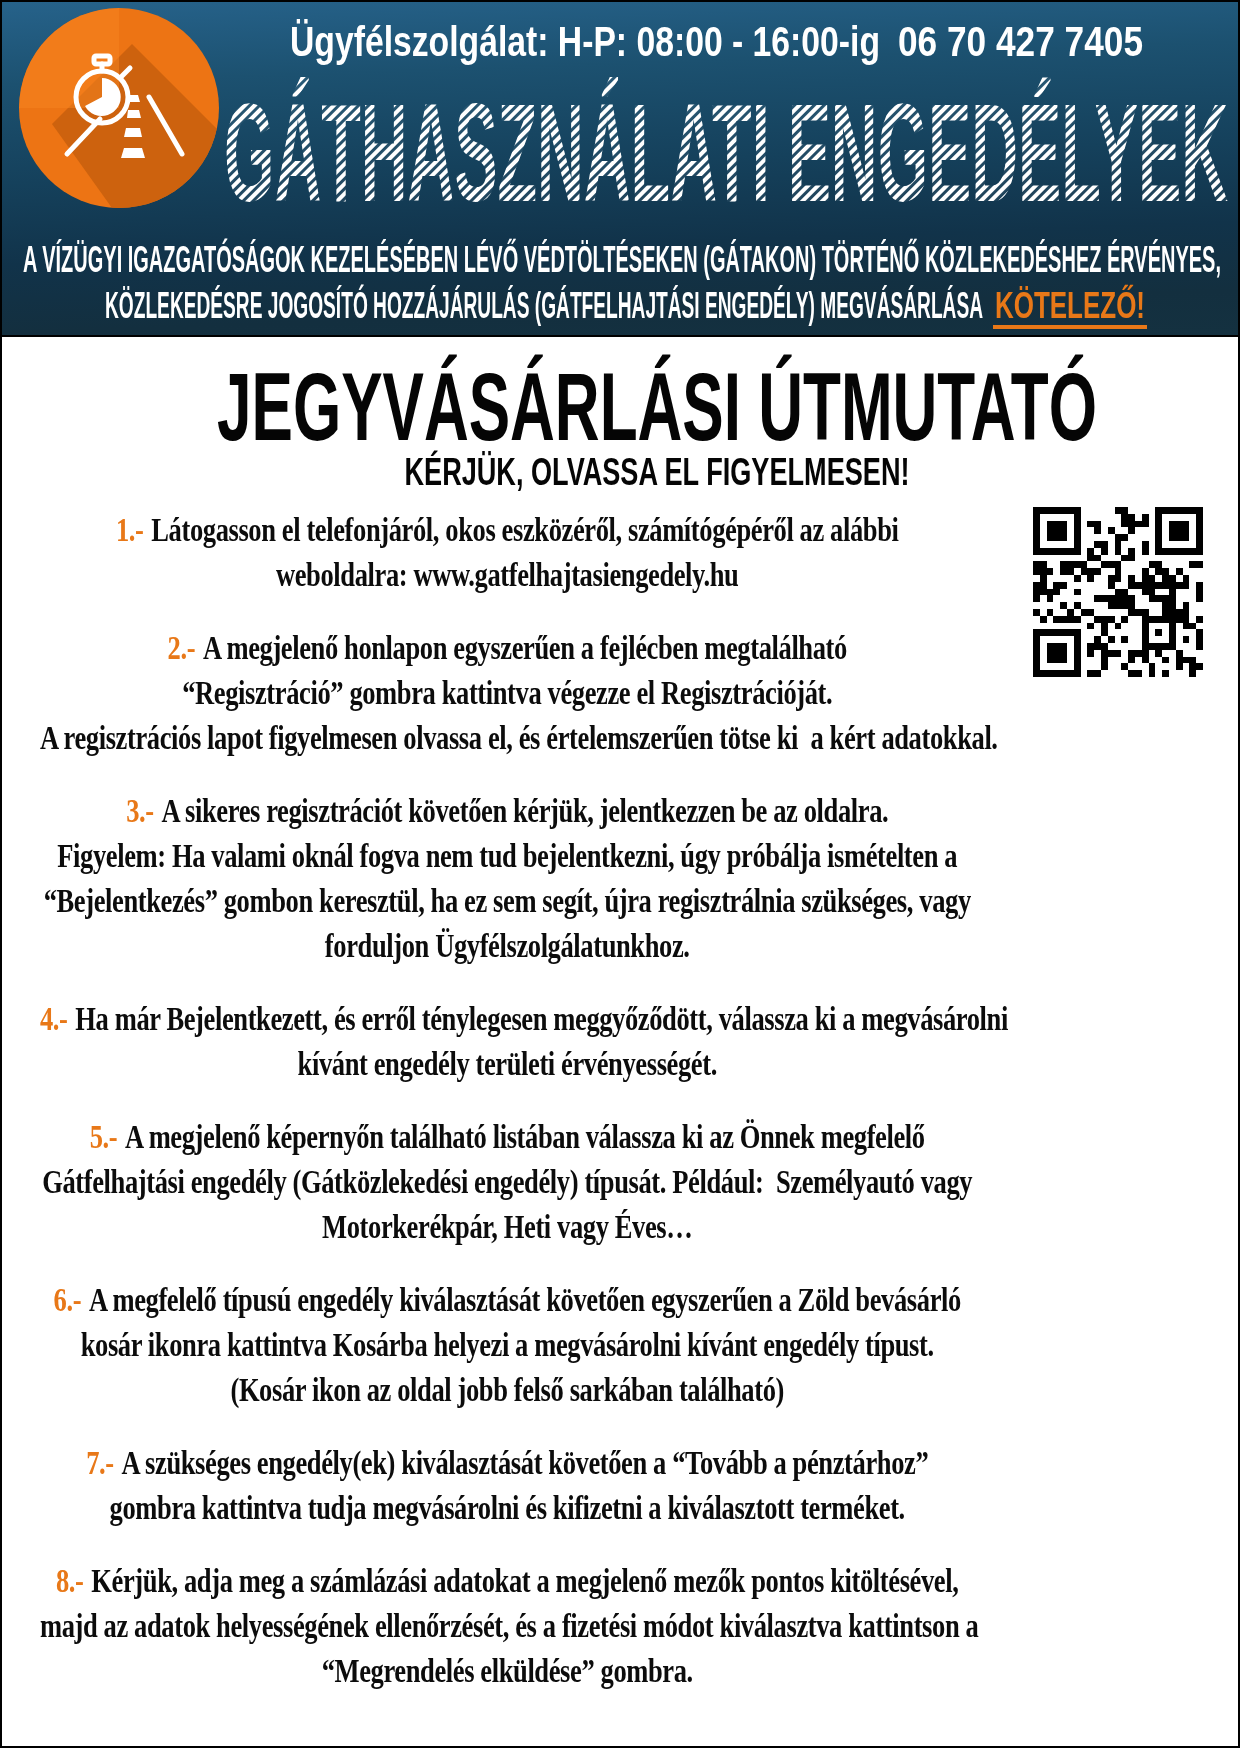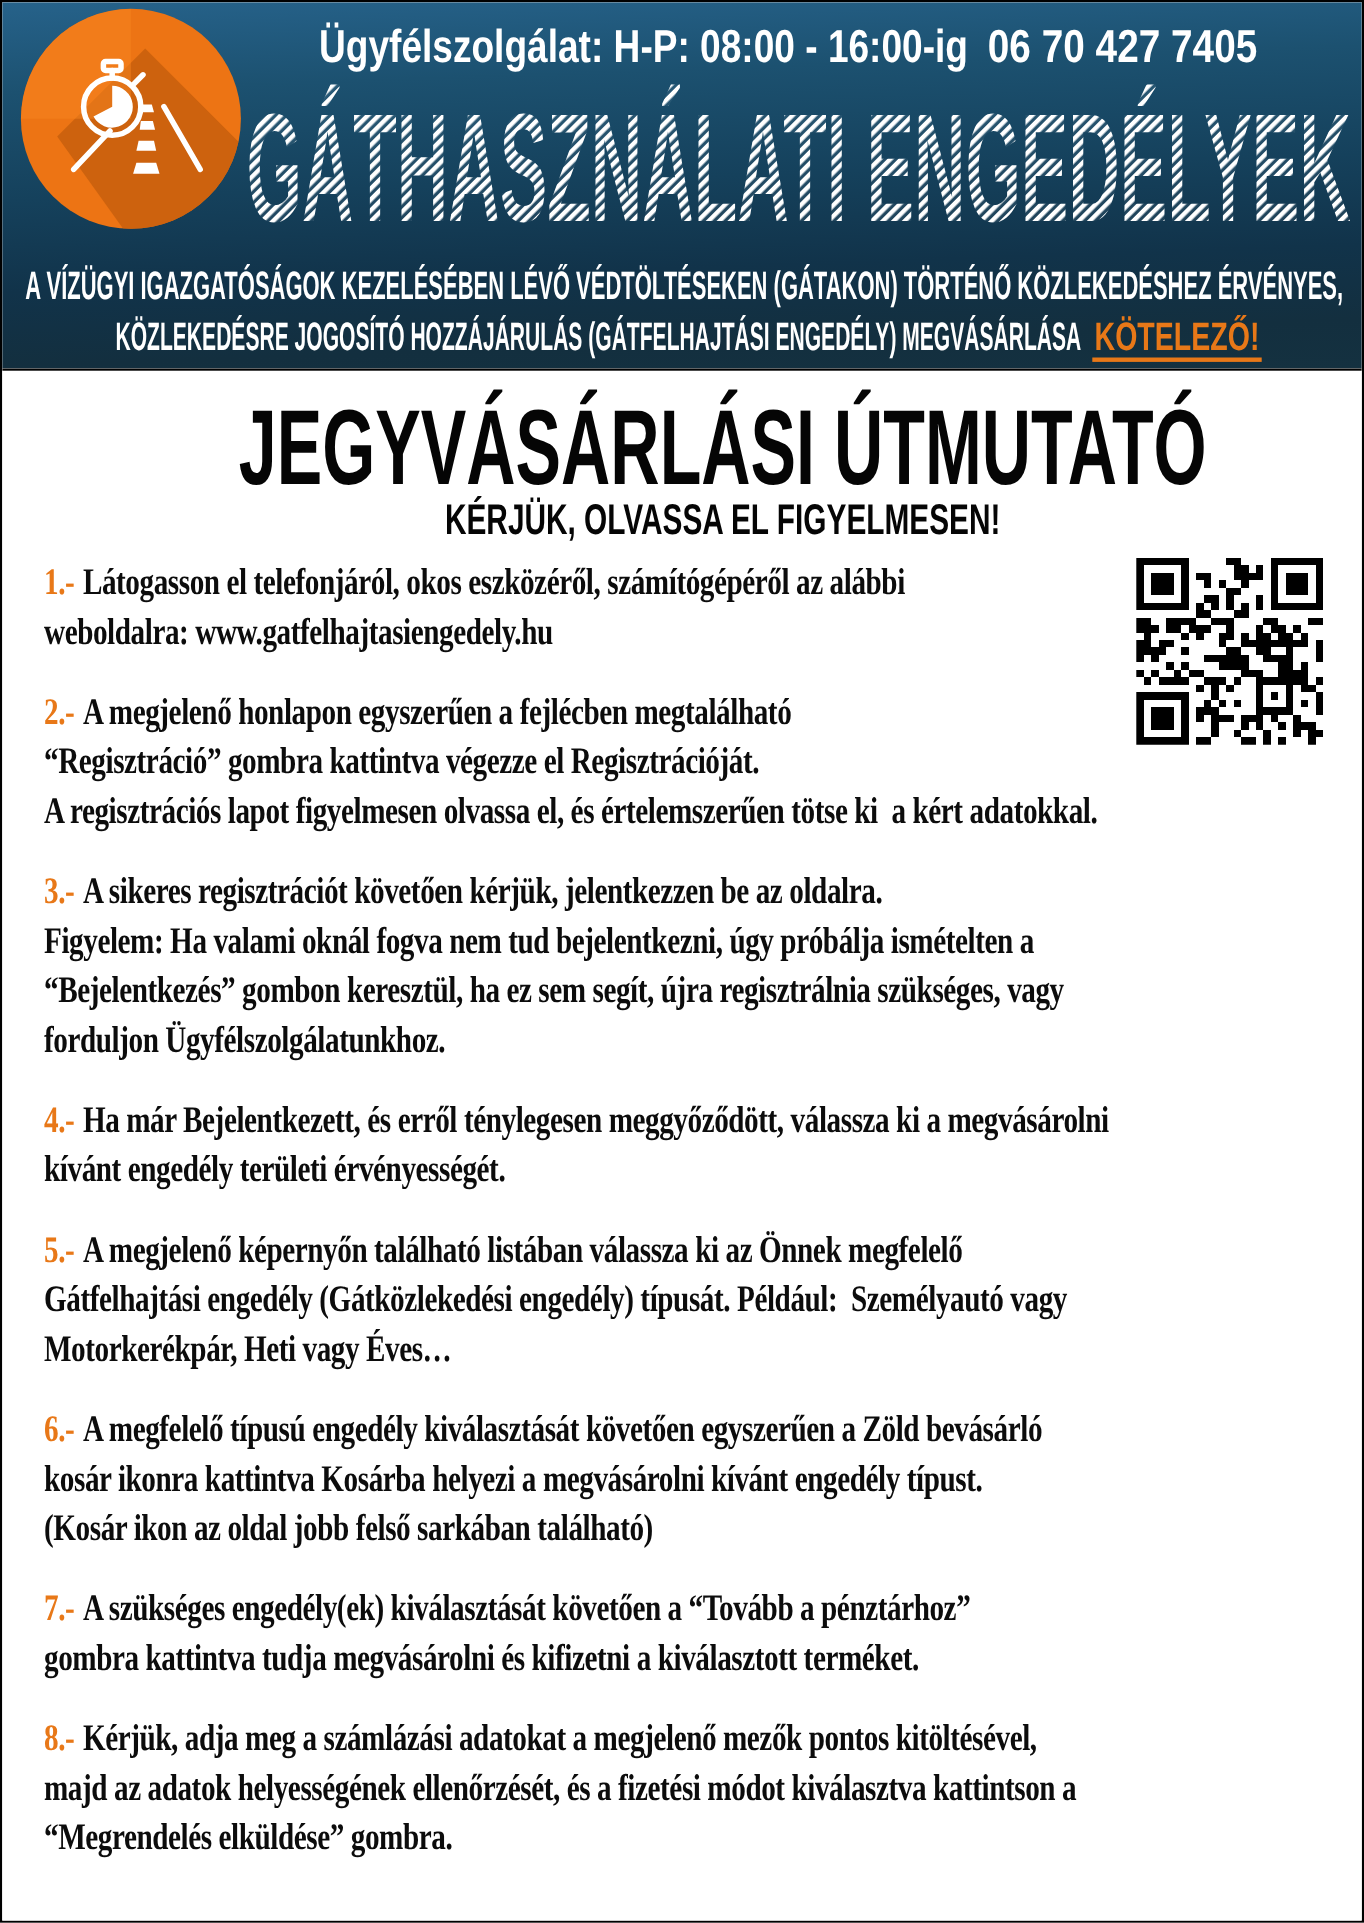--- a/index.html
+++ b/index.html
@@ -1,17 +1,17 @@
 <!DOCTYPE html>
 <html lang="hu"><head>
 <meta charset="utf-8">
 <style>
   html,body{margin:0;padding:0;background:#888;}
   .page{position:relative;width:1240px;height:1748px;margin:0 auto;background:#fff;
-        overflow:hidden;font-family:"Liberation Serif",serif;box-sizing:border-box;border:2px solid #000;}
+        overflow:hidden;font-family:"Liberation Serif",serif;box-sizing:border-box;border:2px solid #000;text-align:center;}
   
   .header{position:absolute;top:0;left:0;width:100%;height:333px;
           background:linear-gradient(178deg,#26628a 0%,#1c5170 22%,#15415c 48%,#11334a 70%,#132f3f 88%,#143140 100%);}
   .logo-svg{position:absolute;left:10px;top:2px;}
   .service-svg{position:absolute;left:288px;top:12px;}
   .title-svg{position:absolute;left:218px;top:66px;}
   .subtitle1-svg{position:absolute;left:18px;top:235px;}
   .subtitle2-svg{position:absolute;left:103px;top:281px;}
   svg text{font-family:"Liberation Sans",sans-serif;font-weight:bold;}
   

